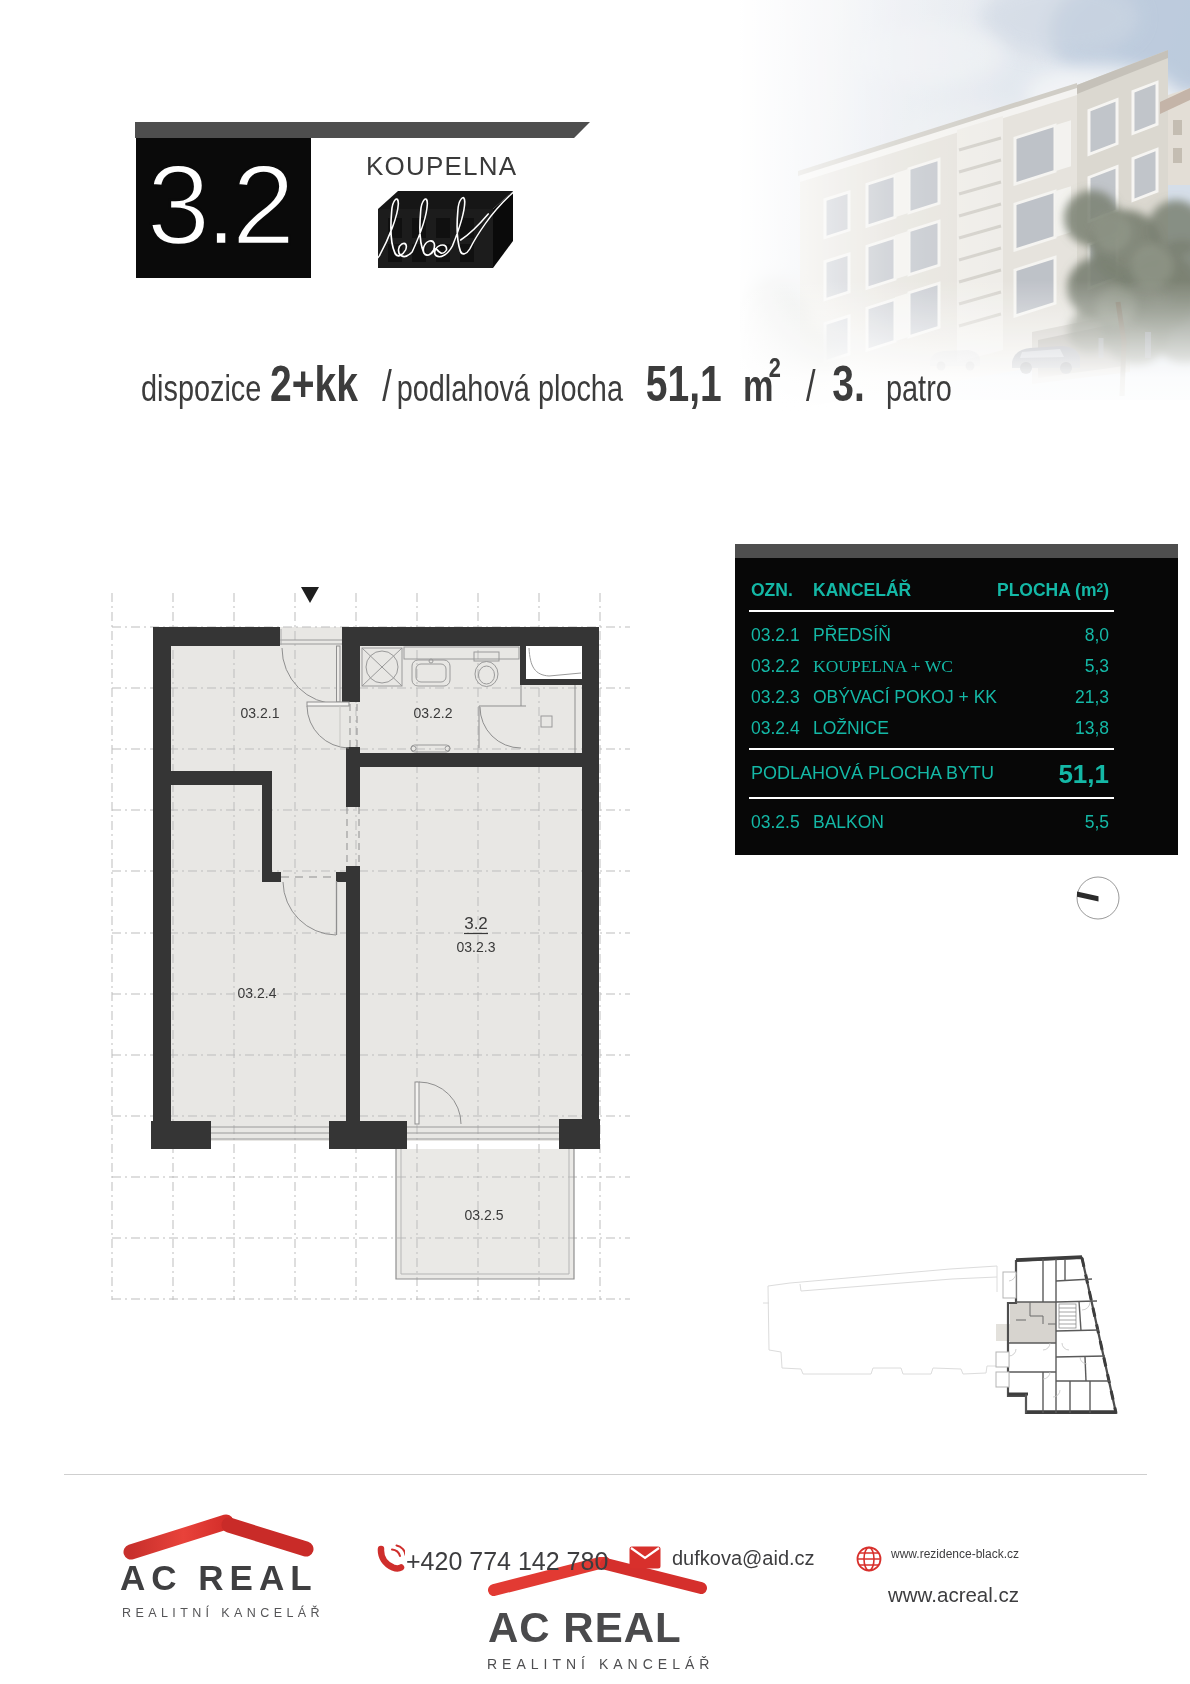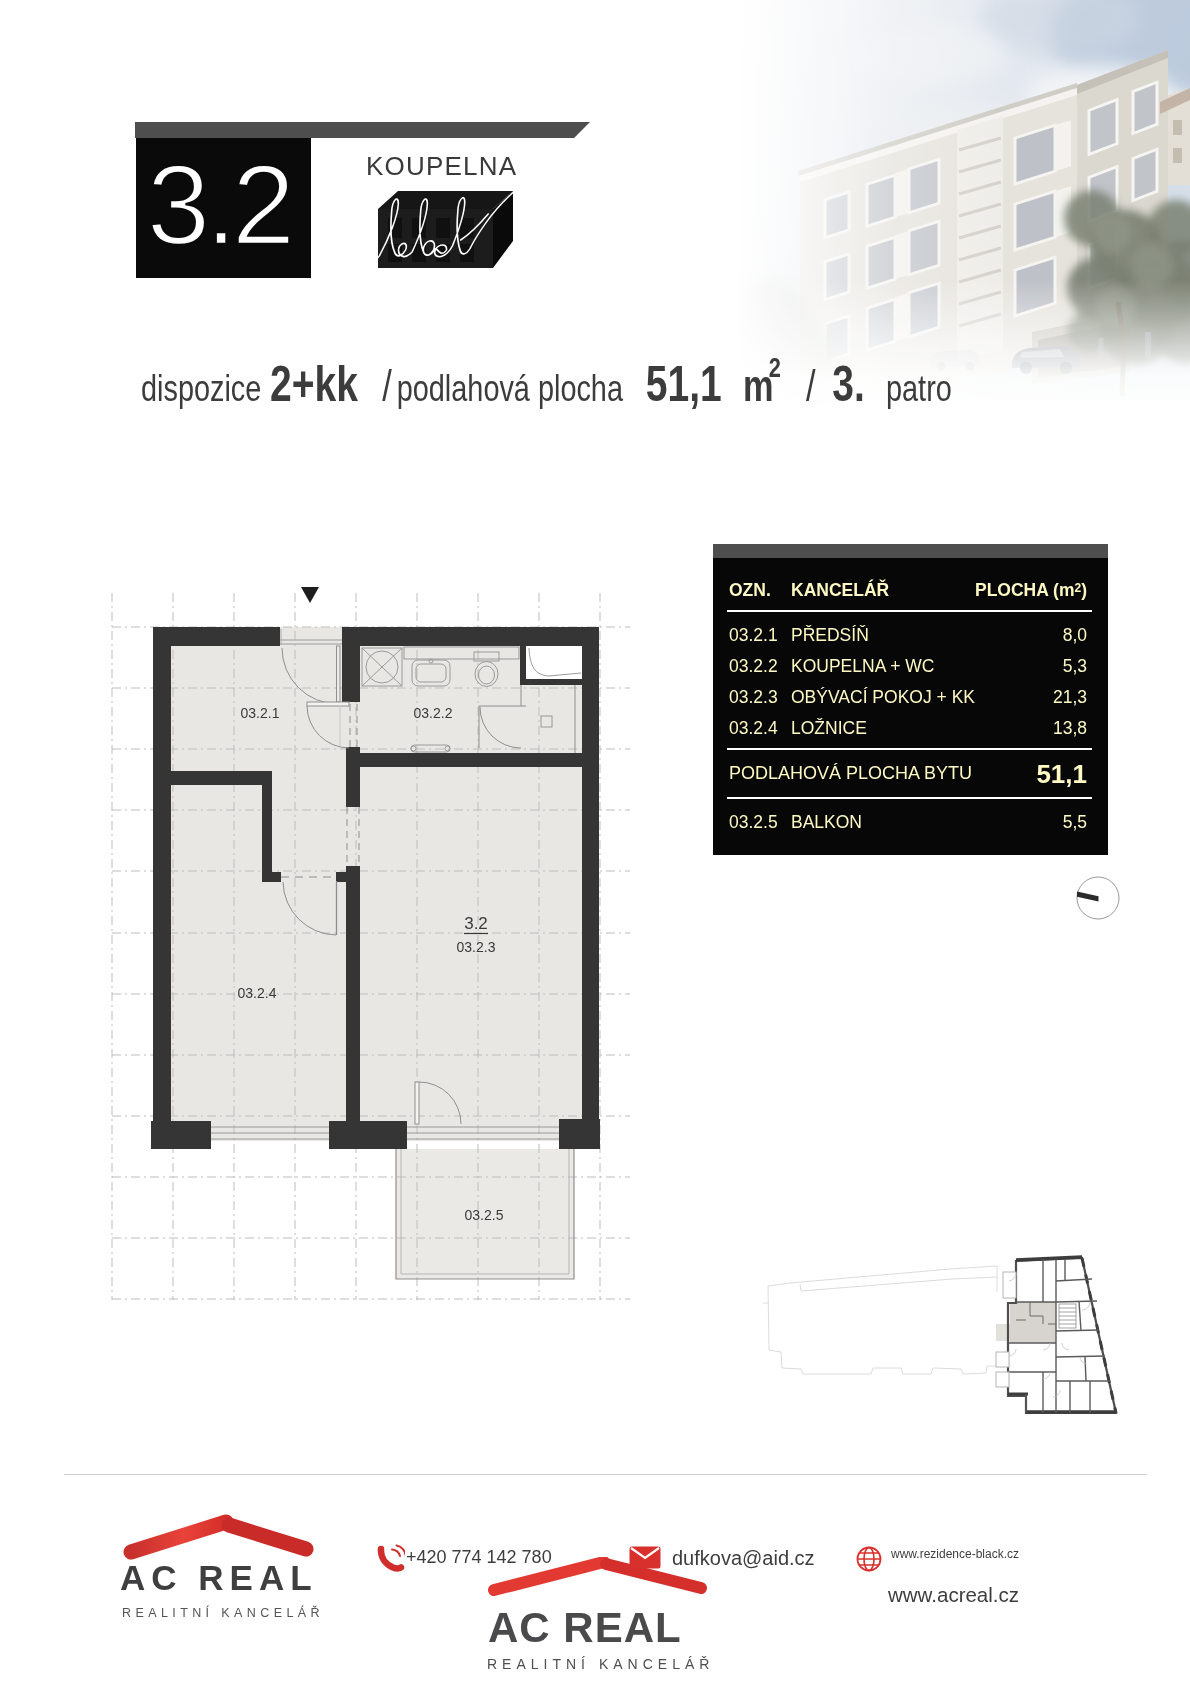--- a/index.html
+++ b/index.html
@@ -195,36 +195,36 @@
   <g fill="none" stroke="#ffffff" stroke-width="1.6" stroke-linecap="round" transform="translate(12,2) skewX(-12)">
     <path d="M2 96 C10 92 18 84 23 74 C29 56 33 34 31 22 C29 12 24 18 26 30 C28 46 32 62 38 71 C41 76 46 74 48 68 C49 63 46 60 43 62 C40 64 40 70 44 73 C48 76 52 74 55 70 C59 54 62 34 60 22 C58 12 53 18 55 30 C57 46 61 62 67 71 C70 75 74 73 76 68 C77 62 74 58 70 59 C66 60 64 66 67 71 C70 75 75 73 77 68 C78 64 79 69 84 71 C86 72 88 70 89 68 C88 61 80 62 78 67 C76 73 82 77 88 73 C91 71 93 67 94 64 C97 48 99 30 97 20 C95 11 90 17 92 29 C94 45 98 60 103 69 C106 74 110 72 112 67 C114 60 117 52 122 42 C128 30 135 20 142 12 L148 5"></path>
     <path d="M101 58 C109 52 116 43 123 32"></path>
   </g>
 </svg>
 
 <div class="abs" id="dispo" style="left:141px;top:352px;width:1100px;height:62px;white-space:nowrap;color:#3c3c3c;transform:scaleX(0.78);transform-origin:0 0;">
   <span style="font-size:37px;">dispozice&nbsp;</span><span style="font-size:50px;font-weight:bold;margin-left:1px;">2+kk</span><span style="font-size:44px;margin-left:19px;">&nbsp;/&nbsp;</span><span style="font-size:37px;margin-left:-6px;">podlahová plocha&nbsp;</span><span style="font-size:50px;font-weight:bold;margin-left:19px;">51,1</span><span style="font-size:44px;font-weight:bold;margin-left:15px;">&nbsp;m</span><span style="font-size:28px;font-weight:bold;vertical-align:24px;margin-left:-6px;">2</span><span style="font-size:44px;margin-left:20px;">&nbsp;/&nbsp;</span><span style="font-size:50px;font-weight:bold;margin-left:9px;">3.</span><span style="font-size:37px;margin-left:17px;">&nbsp;patro</span>
 </div>
 
-<div class="abs" id="table" style="left:713px;top:544px;width:395px;height:311px;background:#070707;color:#fef9c3;">
+<div class="abs" id="table" style="left:735px;top:544px;width:395px;height:311px;background:#070707;color:#14b8a6;padding-left:48px;">
 
   <div style="position:absolute;left:0;top:0;width:100%;height:14px;background:#4e4e4e;"></div>
 
   <div style="position:absolute;left:16px;top:36px;width:363px;font-size:17.5px;font-weight:bold;">
     <span>OZN.</span><span style="position:absolute;left:62px;">KANCELÁŘ</span><span style="position:absolute;right:5px;">PLOCHA (m<span style="font-size:12px;vertical-align:4px;">2</span>)</span>
   </div>
 
   <div style="position:absolute;left:14px;top:66px;width:365px;height:1.5px;background:#fff;"></div>
 
   <div style="position:absolute;left:16px;top:81px;width:363px;font-size:17.5px;">
     <span>03.2.1</span><span style="position:absolute;left:62px;">PŘEDSÍŇ</span><span style="position:absolute;right:5px;">8,0</span>
   </div>
 
   <div style="position:absolute;left:16px;top:112px;width:363px;font-size:17.5px;">
-    <span>03.2.2</span><span style="position:absolute;left:62px;">KOUPELNA + WC</span><span style="position:absolute;right:5px;">5,3</span>
+    <span>03.2.2</span><span style="position:absolute;left:62px;font-family:Liberation Serif, serif;">KOUPELNA + WC</span><span style="position:absolute;right:5px;">5,3</span>
   </div>
 
   <div style="position:absolute;left:16px;top:143px;width:363px;font-size:17.5px;">
     <span>03.2.3</span><span style="position:absolute;left:62px;">OBÝVACÍ POKOJ + KK</span><span style="position:absolute;right:5px;">21,3</span>
   </div>
 
   <div style="position:absolute;left:16px;top:174px;width:363px;font-size:17.5px;">
     <span>03.2.4</span><span style="position:absolute;left:62px;">LOŽNICE</span><span style="position:absolute;right:5px;">13,8</span>
   </div>
 
@@ -530,21 +530,21 @@
     <path d="M7 33 L117 5" stroke="#e23a33" stroke-width="12" stroke-linecap="round" fill="none"></path>
     <path d="M119 7 L214 31" stroke="#d52f2c" stroke-width="12" stroke-linecap="round" fill="none"></path>
   </svg>
 
   <svg class="abs" style="left:371px;top:64px;" width="30" height="28" viewBox="0 0 30 28">
     <path d="M6 5 C5.5 13 10 20 18 23.5 C21 24.7 24 24.7 26 23.5" fill="none" stroke="#cf2e2c" stroke-width="6.5" stroke-linecap="round"></path>
     <path d="M17 5.5 C21 5.8 24 8.5 25 12" fill="none" stroke="#cf2e2c" stroke-width="2" stroke-linecap="round"></path>
     <path d="M21.5 1.5 C26.5 2.4 30 6.5 30.5 11" fill="none" stroke="#cf2e2c" stroke-width="2" stroke-linecap="round"></path>
   </svg>
 
-  <div class="abs" style="left:402px;top:67px;font-size:18px;">+420 774 142 780</div>
+  <div class="abs" style="left:402px;top:67px;font-size:25px;">+420 774 142 780</div>
 
   <svg class="abs" style="left:625px;top:66px;" width="32" height="23" viewBox="0 0 32 23">
     <rect x="0.5" y="0.5" width="31" height="22" rx="2.5" fill="#d8302c"></rect>
     <path d="M2 2 L16 12 L30 2" fill="none" stroke="#ffffff" stroke-width="2.2"></path>
   </svg>
 
   <div class="abs" style="left:668px;top:67px;font-size:20px;">dufkova@aid.cz</div>
 
 
   <svg class="abs" style="left:851px;top:65px;" width="28" height="28" viewBox="0 0 28 28">

